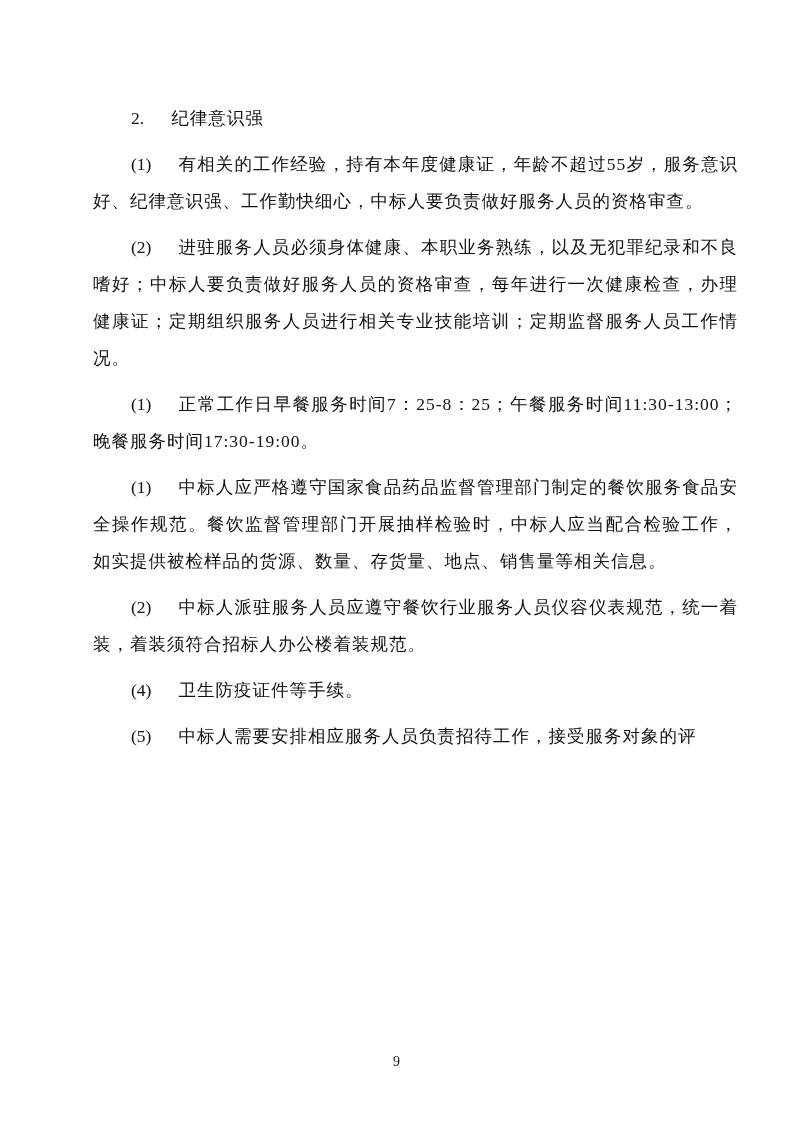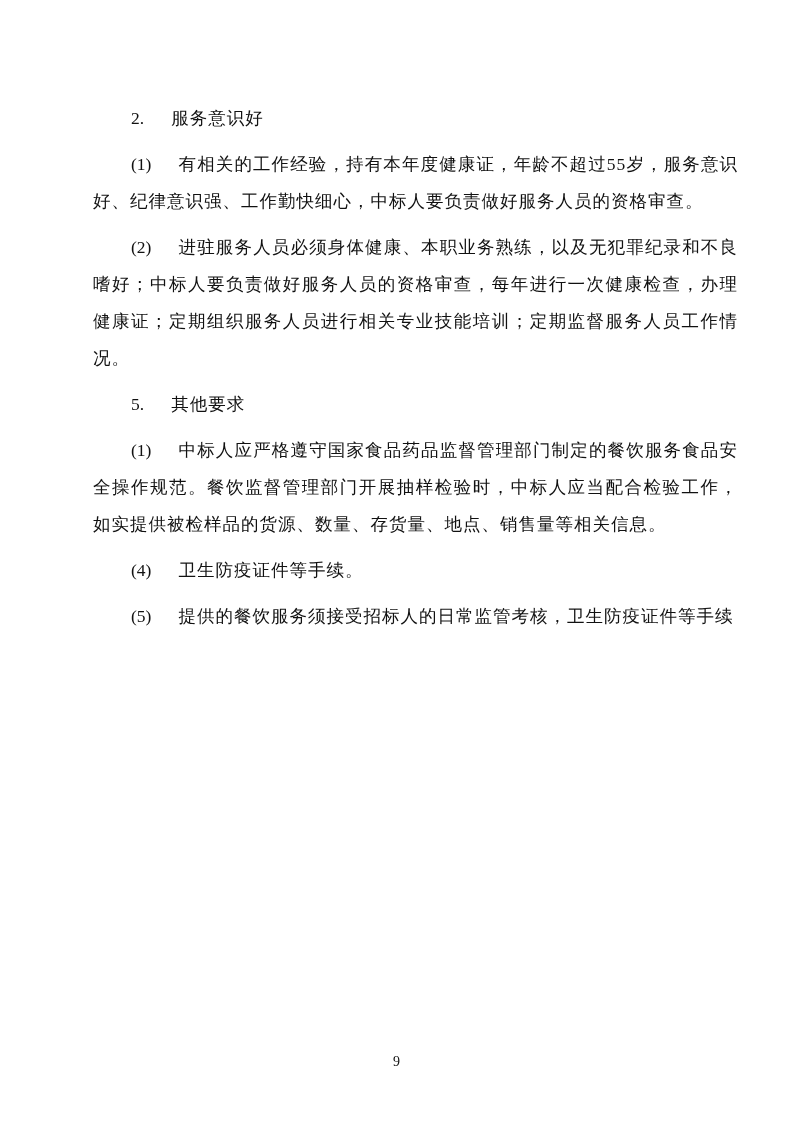--- a/index.html
+++ b/index.html
@@ -54,35 +54,36 @@
     line-height: 20px;
     color: #111111;
   }
 </style>
 </head>
 <body>
 
 <div class="page">
   <div class="content">
 
-    <p class="para"><span class="label">2.</span><span class="gap"></span><span class="txt">服务意识好</span></p>
+    <p class="para"><span class="label">2.</span><span class="gap"></span><span class="txt">纪律意识强</span></p>
 
     <p class="para"><span class="label">(1)</span><span class="gap"></span><span class="txt">有相关的工作经验，持有本年度健康证，年龄不超过55岁，服务意识好、纪律意识强、工作勤快细心，中标人要负责做好服务人员的资格审查。</span></p>
 
     <p class="para"><span class="label">(2)</span><span class="gap"></span><span class="txt">进驻服务人员必须身体健康、本职业务熟练，以及无犯罪纪录和不良嗜好；中标人要负责做好服务人员的资格审查，每年进行一次健康检查，办理健康证；定期组织服务人员进行相关专业技能培训；定期监督服务人员工作情况。</span></p>
 
 
+    <p class="para"><span class="label">(1)</span><span class="gap"></span><span class="txt">正常工作日早餐服务时间7：25-8：25；午餐服务时间11:30-13:00；晚餐服务时间17:30-19:00。</span></p>
 
 
-    <p class="para"><span class="label">5.</span><span class="gap"></span><span class="txt">其他要求</span></p>
 
     <p class="para"><span class="label">(1)</span><span class="gap"></span><span class="txt">中标人应严格遵守国家食品药品监督管理部门制定的餐饮服务食品安全操作规范。餐饮监督管理部门开展抽样检验时，中标人应当配合检验工作，如实提供被检样品的货源、数量、存货量、地点、销售量等相关信息。</span></p>
 
+    <p class="para"><span class="label">(2)</span><span class="gap"></span><span class="txt">中标人派驻服务人员应遵守餐饮行业服务人员仪容仪表规范，统一着装，着装须符合招标人办公楼着装规范。</span></p>
 
 
     <p class="para"><span class="label">(4)</span><span class="gap"></span><span class="txt">卫生防疫证件等手续。</span></p>
 
-    <p class="para"><span class="label">(5)</span><span class="gap"></span><span class="txt">提供的餐饮服务须接受招标人的日常监管考核，卫生防疫证件等手续</span></p>
+    <p class="para"><span class="label">(5)</span><span class="gap"></span><span class="txt">中标人需要安排相应服务人员负责招待工作，接受服务对象的评</span></p>
 
   </div>
 
   <div class="footer">9</div>
 </div>
 
 </body></html>

